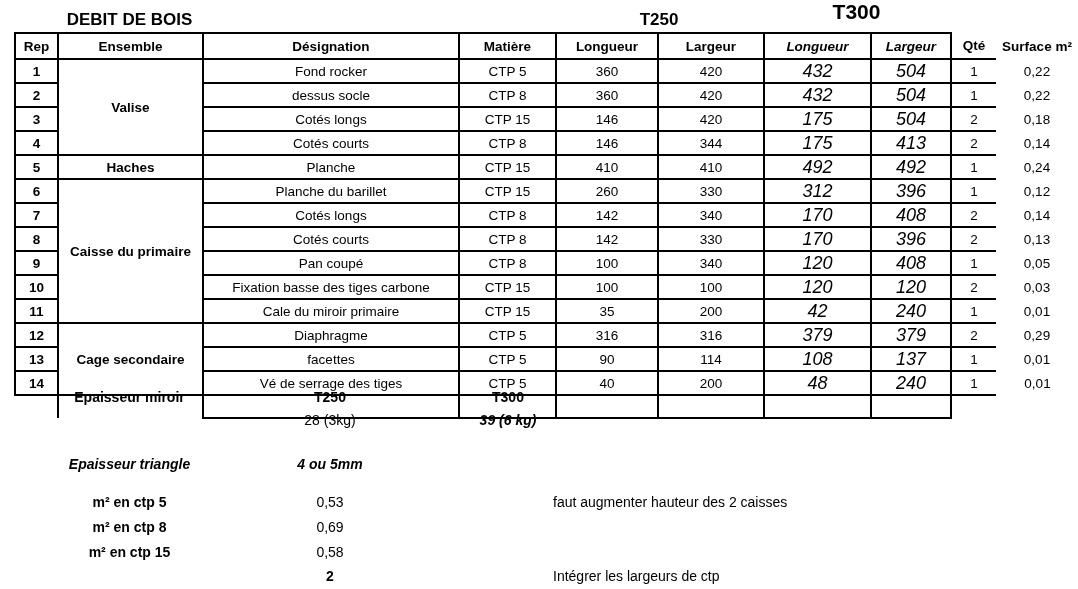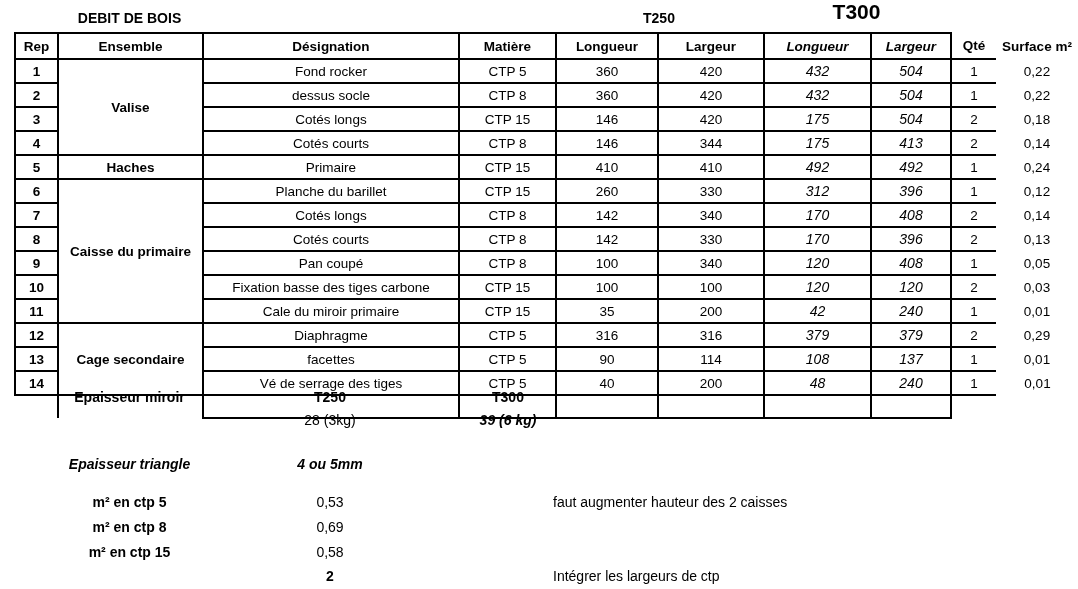--- a/index.html
+++ b/index.html
@@ -1,33 +1,33 @@
 <!DOCTYPE html>
 <html><head>
 <meta charset="utf-8">
 <style>
   html,body{margin:0;padding:0;background:#fff;}
   body{width:1078px;height:589px;position:relative;overflow:hidden;
        font-family:"Liberation Sans",sans-serif;color:#000;}
   
-  .toplabel{position:absolute;text-align:center;font-weight:bold;font-size:14px;white-space:nowrap;}
+  .toplabel{position:absolute;text-align:center;font-weight:bold;font-size:17px;white-space:nowrap;}
   #lbl-title{left:57px;top:10px;width:145px;}
   #lbl-t250{left:555px;top:10px;width:208px;}
   #lbl-t300{left:763px;top:0px;width:187px;font-size:21px;}
   
   table{border-collapse:collapse;table-layout:fixed;position:absolute;left:14px;top:32px;
         width:1064px;font-size:13.5px;}
   td{padding:0;text-align:center;vertical-align:middle;height:22px;overflow:hidden;white-space:nowrap;}
   tr.hrow td{height:24px;font-weight:bold;}
   .b{border:2px solid #000;}
   .qte{border:2px solid #000;border-right:none;}
   .qte-h{border:2px solid #000;border-right:none;border-top:none;}
   .surf{border:none;}
   .surf-h{border:none;font-weight:bold;}
-  .it{font-style:italic;font-size:14px;}
+  .it{font-style:italic;font-size:18px;}
   .hit{font-style:italic;}
   .ens{font-weight:bold;}
   .e-rep{border:none;border-right:2px solid #000;}
   .e-ens{border:none;}
   .e-qte{border:none;}
   tr.erow td{height:21px;}
   
   .fline{position:absolute;left:0;width:880px;height:17px;font-size:14px;}
   .c-ens{position:absolute;left:57px;width:145px;text-align:center;}
   .c-des{position:absolute;left:202px;width:256px;text-align:center;}
@@ -110,21 +110,21 @@
     <td class="b">146</td>
     <td class="b">344</td>
     <td class="b it">175</td>
     <td class="b it">413</td>
     <td class="qte">2</td>
     <td class="surf">0,14</td>
   </tr>
   <tr>
     <td class="b bold">5</td>
     <td class="b ens">Haches</td>
-    <td class="b">Primaire</td>
+    <td class="b">Planche</td>
     <td class="b">CTP 15</td>
     <td class="b">410</td>
     <td class="b">410</td>
     <td class="b it">492</td>
     <td class="b it">492</td>
     <td class="qte">1</td>
     <td class="surf">0,24</td>
   </tr>
   <tr>
     <td class="b bold">6</td>

